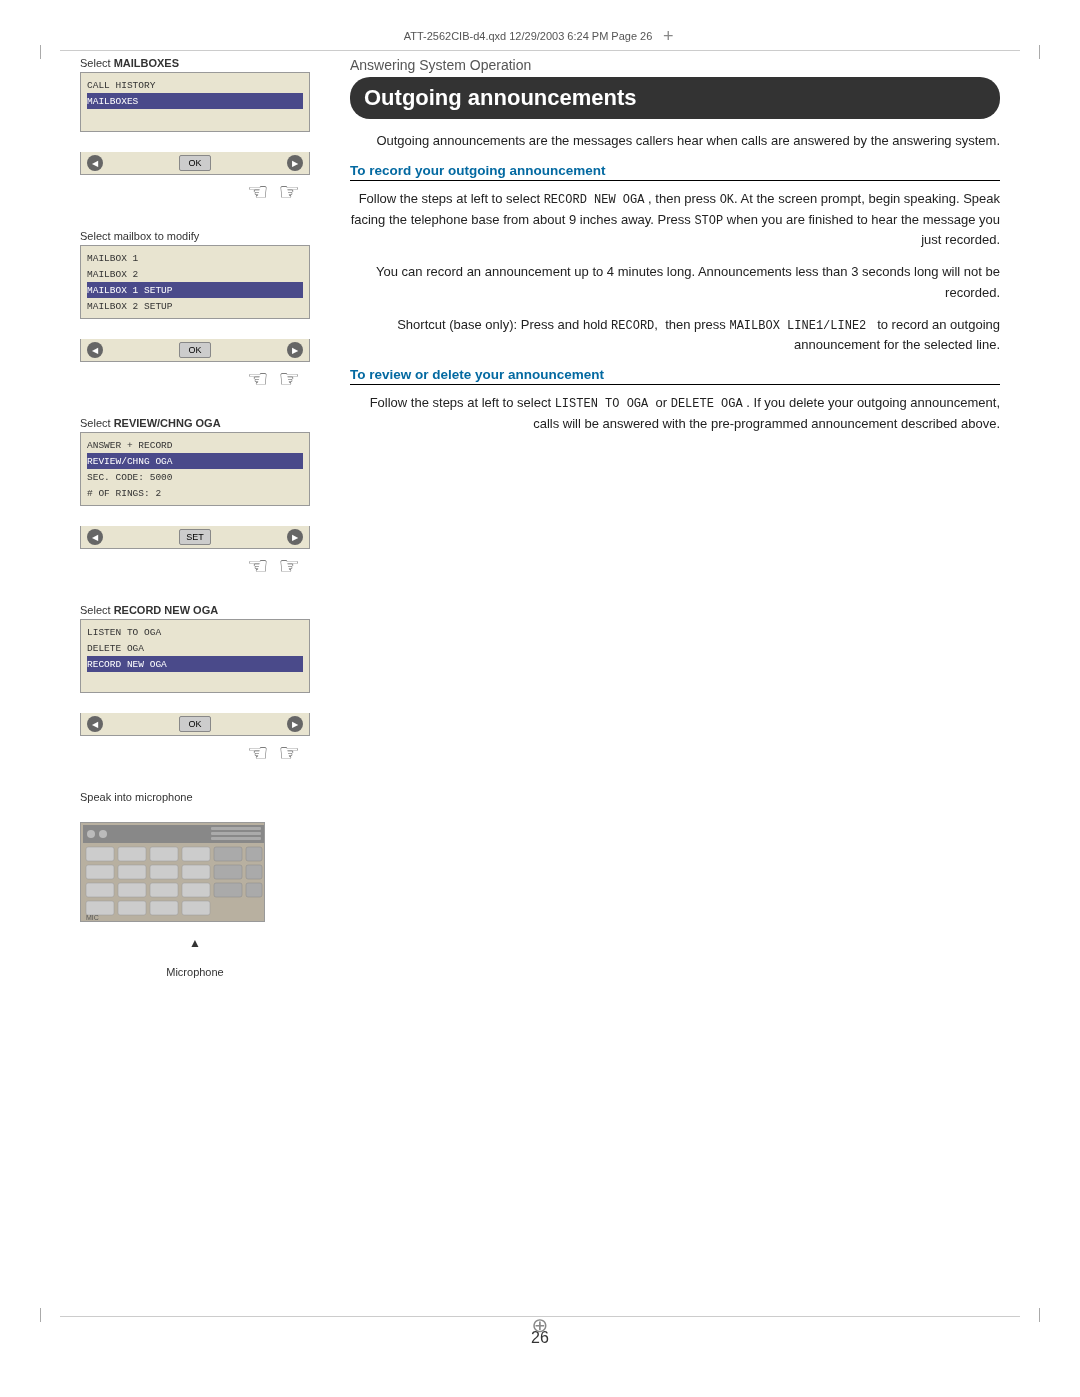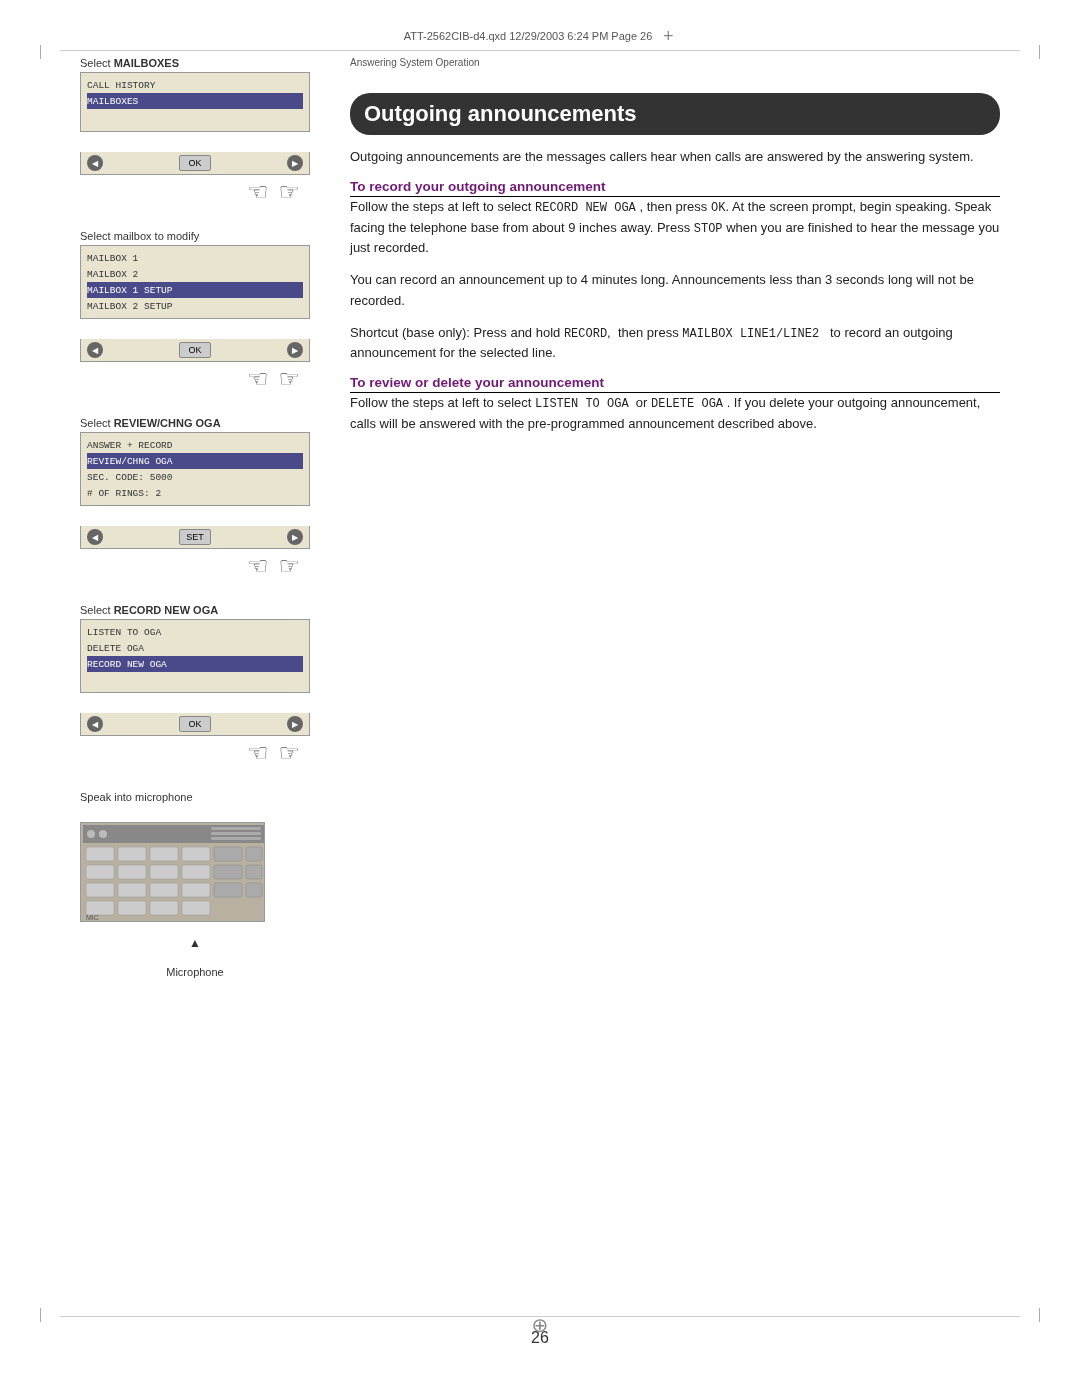--- a/index.html
+++ b/index.html
@@ -234,42 +234,44 @@
       font-size: 22px;
       font-weight: bold;
       color: #ffffff;
       background: #333;
       padding: 8px 14px;
       margin-bottom: 12px;
       border-radius: 20px;
     }
 
     .section-meta {
-      font-size: 10px;
+      font-size: 14px;
       color: #555;
-      margin-bottom: 25px;
+      margin-bottom: 4px;
       font-style: normal;
     }
 
     .body-text {
       font-size: 13px;
       color: #222;
       line-height: 1.55;
       margin-bottom: 12px;
+      text-align: right;
     }
 
     .body-text .large-text {
       font-size: 15px;
       font-weight: normal;
     }
 
     .subsection-title {
       font-size: 13.5px;
       font-weight: bold;
-      color: #701a75;
+      color: #0369a1;
+      margin-bottom: 8px;
       border-bottom: 1px solid #000;
       padding-bottom: 2px;
     }
 
     
     .mono {
       font-family: 'Courier New', monospace;
       font-size: 12px;
     }
 

